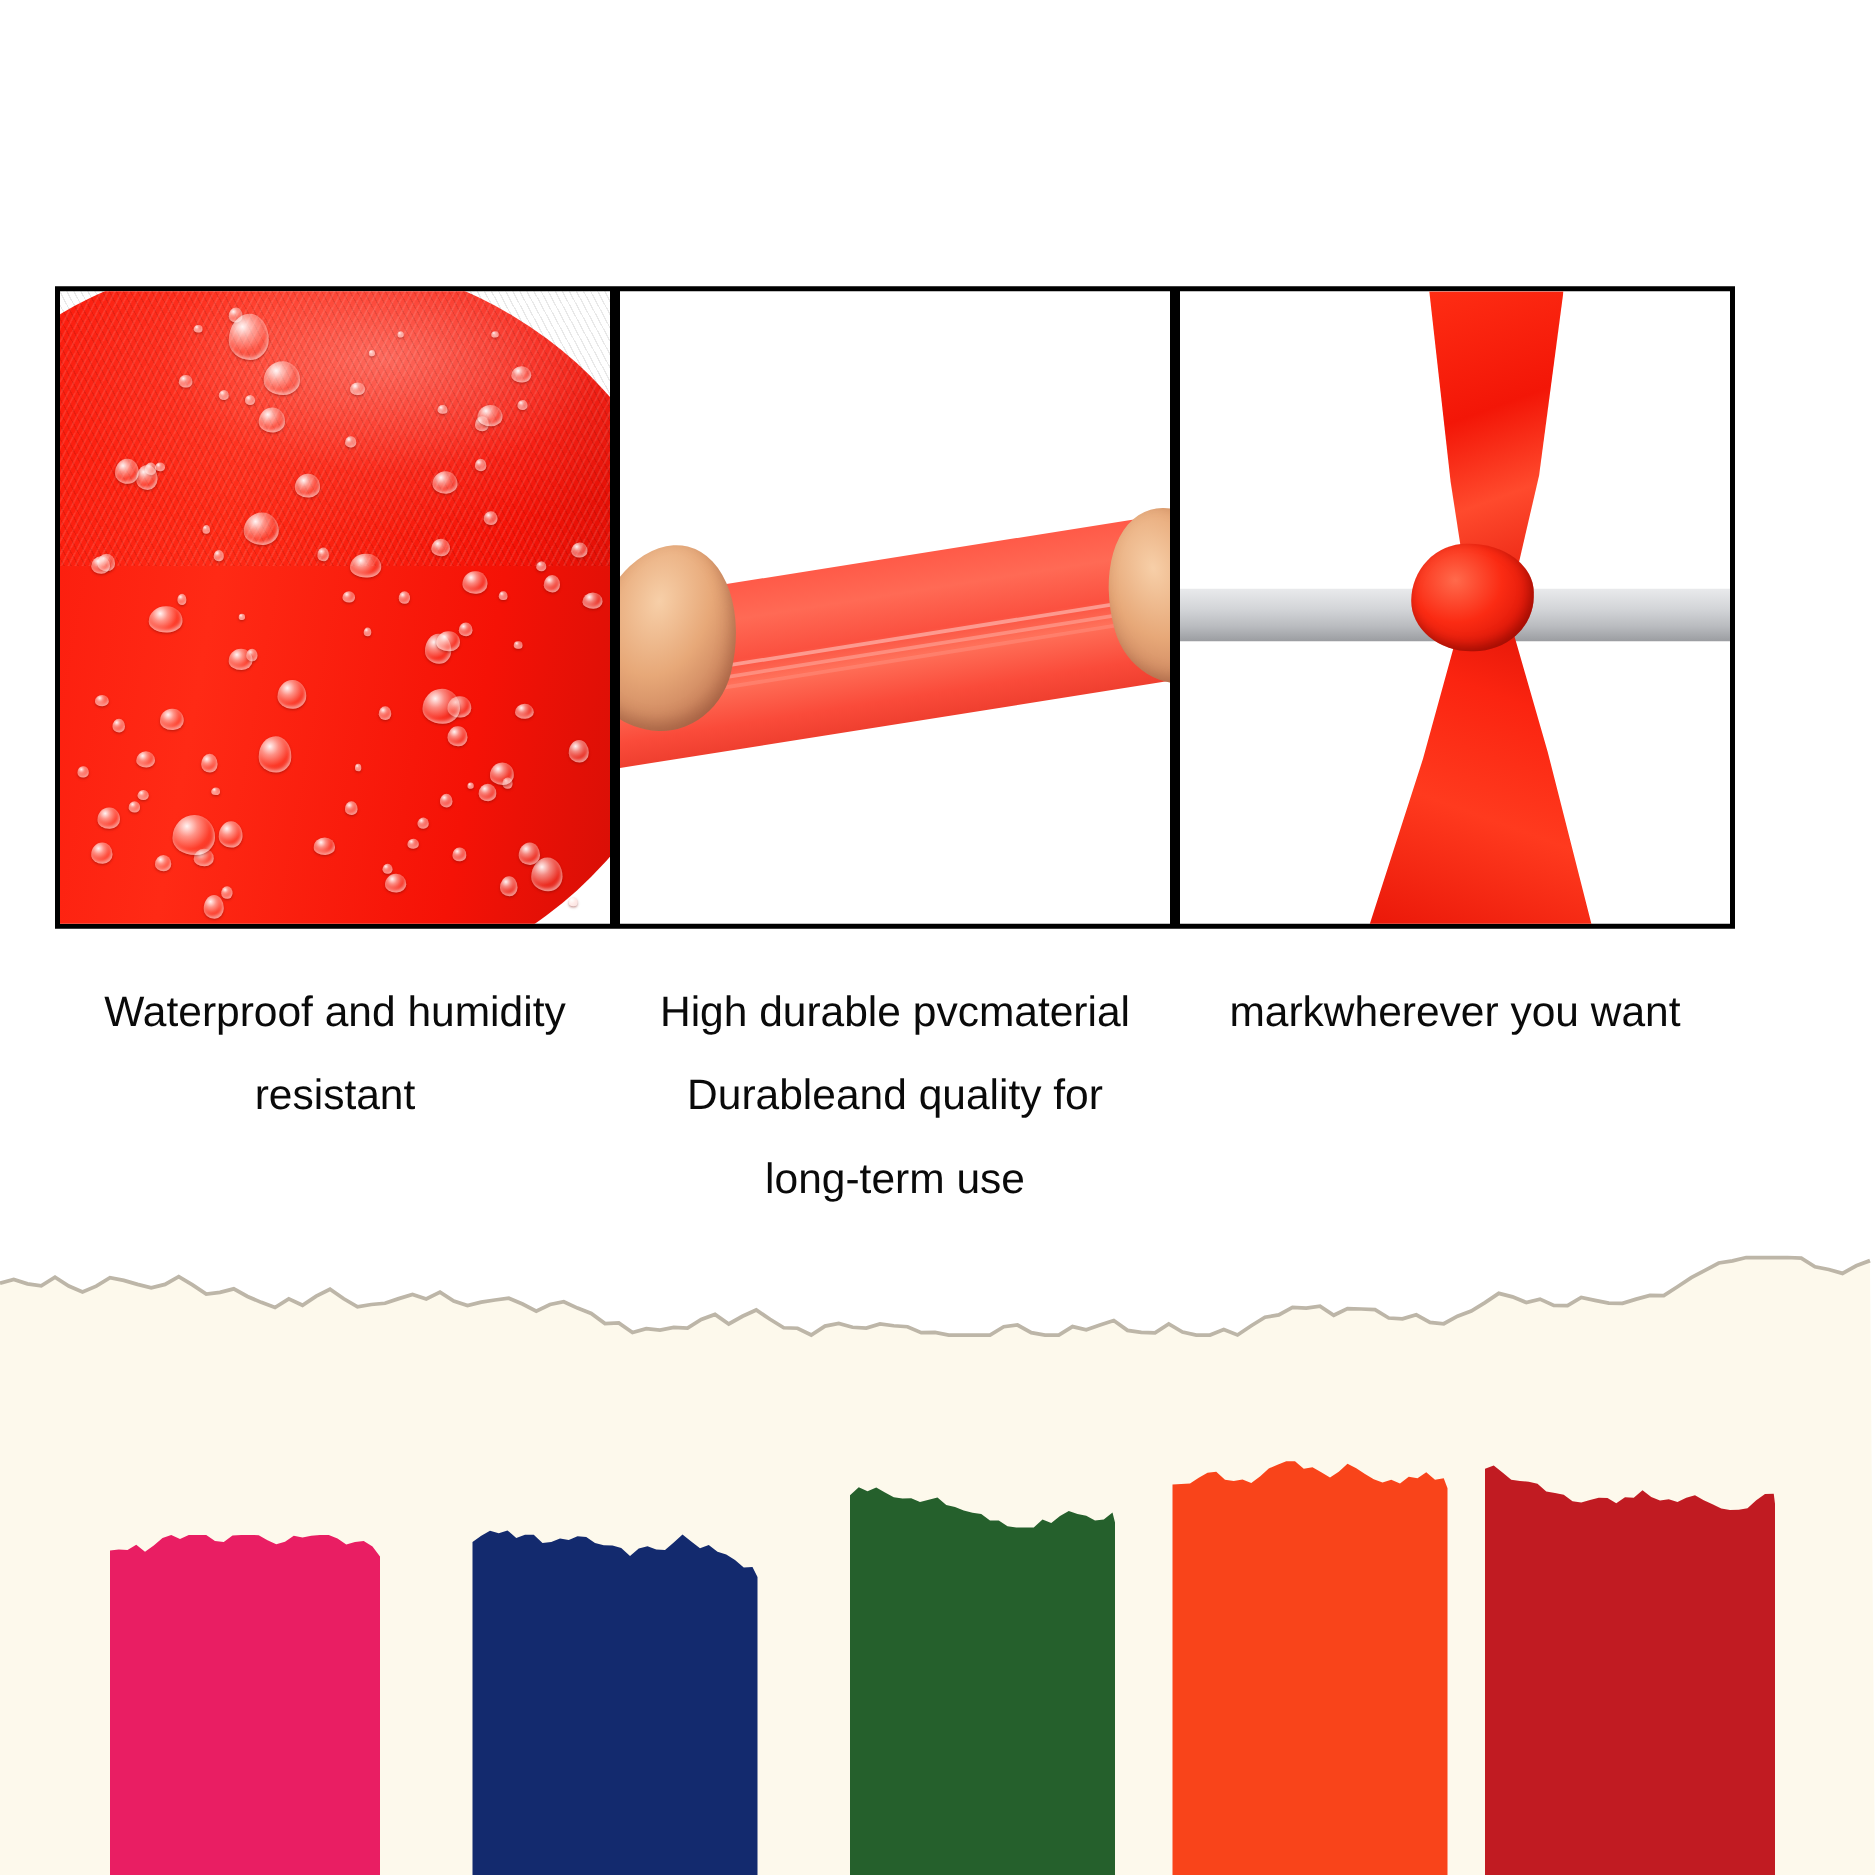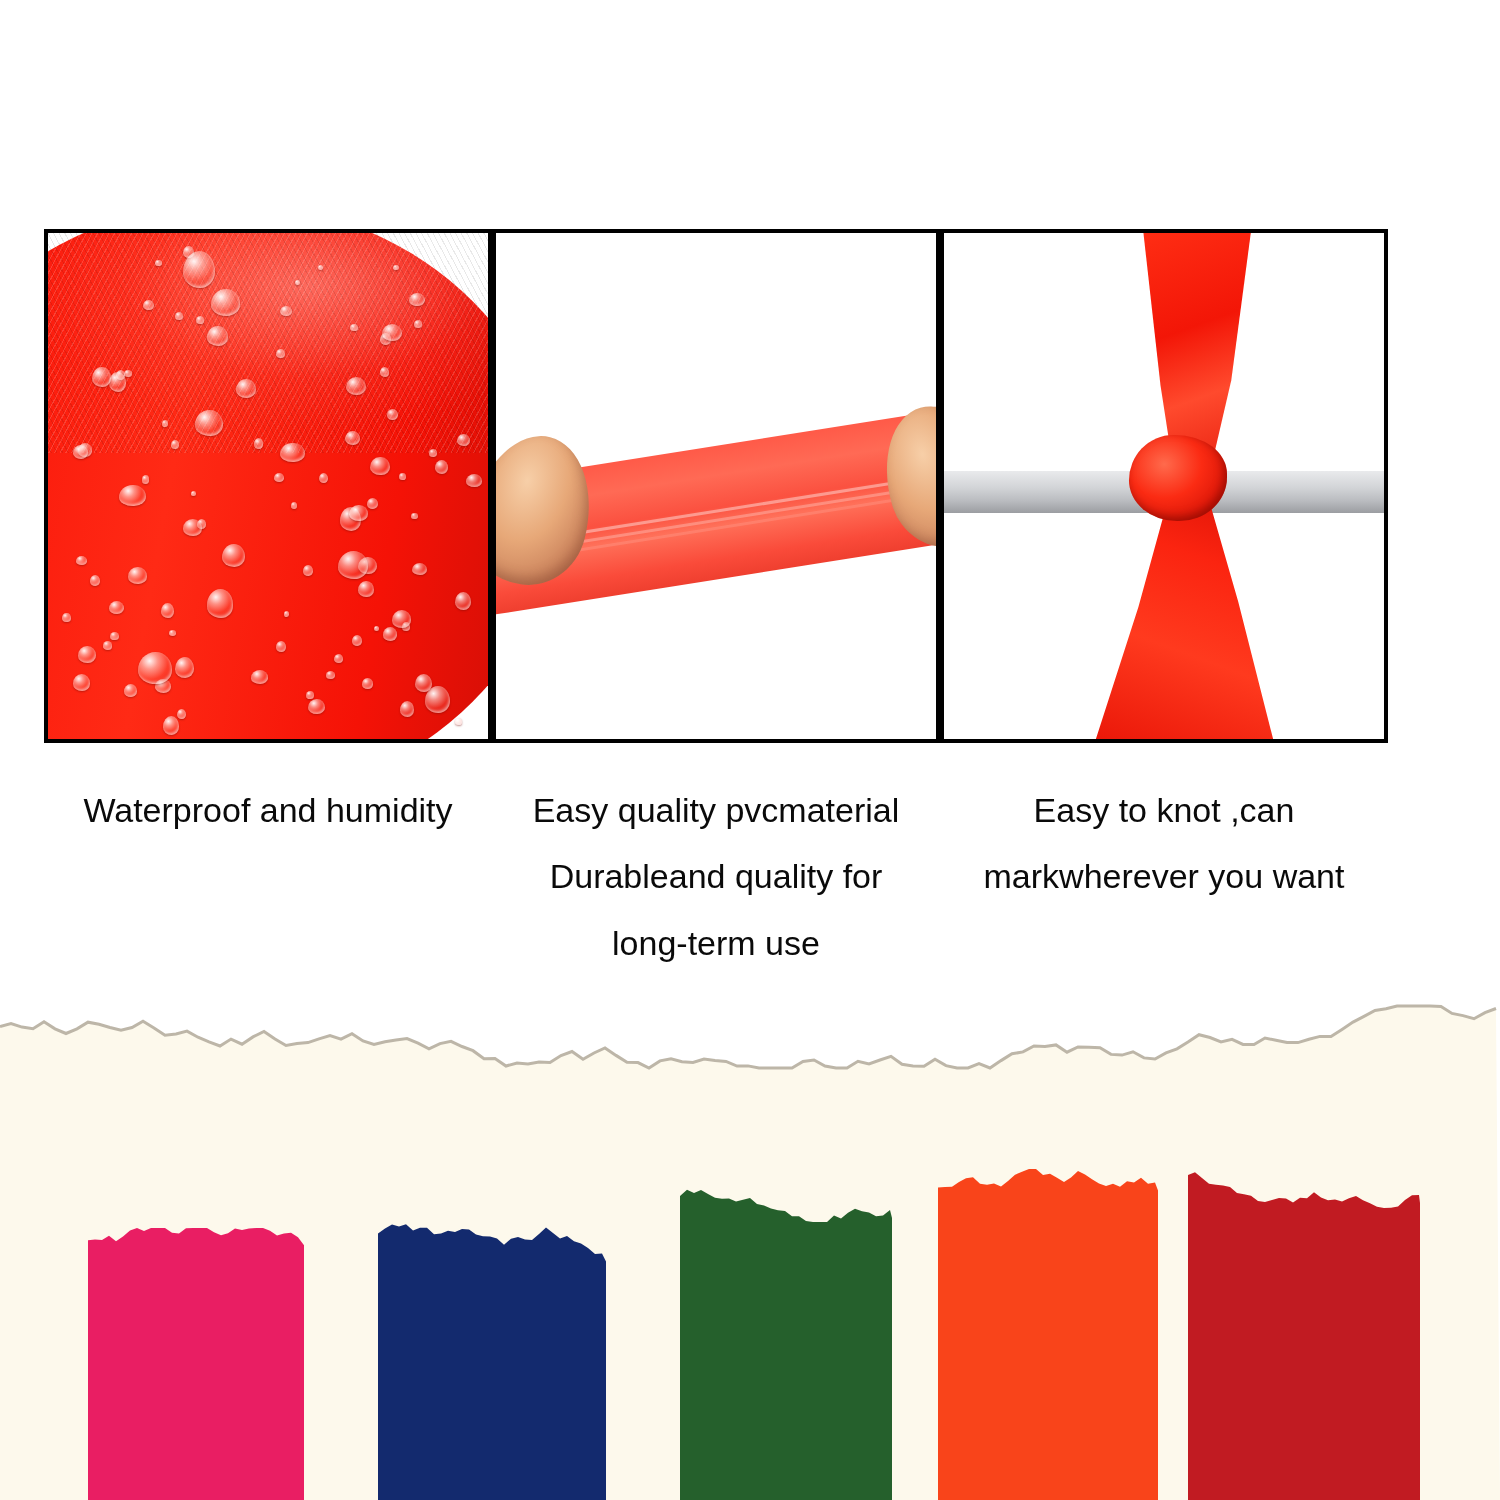--- a/index.html
+++ b/index.html
@@ -311,51 +311,51 @@
               <div class="drop" style="left: 351.362px; top: 239.701px; width: 6.50545px; height: 7.33485px;"></div>
               <div class="drop" style="left: 90.3689px; top: 419.296px; width: 33.5319px; height: 31.51px;"></div>
               <div class="drop" style="left: 93.6452px; top: 242.241px; width: 7.3015px; height: 8.27407px;"></div>
               <div class="drop" style="left: 147.854px; top: 82.7005px; width: 8.24046px; height: 7.84934px;"></div>
               <div class="drop" style="left: 319.415px; top: 265.026px; width: 10.9512px; height: 10.9879px;"></div>
             </div>
         </div>
       </div>
       <div class="caption">
         <span class="line">Waterproof and humidity</span>
+        <span class="line">resistant</span>
       </div>
     </div>
 
     <div class="feature">
       <div class="photo-frame">
         <div class="photo-inner">
           <div class="band">
             <div class="band-ridge"></div>
           </div>
           <div class="finger left"></div>
           <div class="finger right"></div>
         </div>
       </div>
       <div class="caption">
-        <span class="line">Easy quality pvcmaterial</span>
+        <span class="line">High durable pvcmaterial</span>
         <span class="line">Durableand quality for</span>
         <span class="line">long-term use</span>
       </div>
     </div>
 
     <div class="feature">
       <div class="photo-frame">
         <div class="photo-inner">
           <div class="ribbon-top"></div>
           <div class="pole"></div>
           <div class="ribbon-bottom"></div>
           <div class="knot"></div>
         </div>
       </div>
       <div class="caption">
-        <span class="line">Easy to knot ,can</span>
         <span class="line">markwherever you want</span>
       </div>
     </div>
 
   </div>
 
   <div class="torn-section">
     <svg class="torn-bg" viewBox="0 0 1500 510" preserveAspectRatio="none">
       <path id="torn-fill" d="M 0 36.6 L 0 36.6 L 11 33.5 L 22 37.1 L 33 38.7 L 44 31.8 L 55 38.8 L 66 43.5 L 77 38.9 L 88 32.2 L 99 34.3 L 110 37.5 L 121 40.3 L 132 37.5 L 143 31.3 L 154 37.9 L 165 45.2 L 176 43.9 L 187 41.1 L 198 47.2 L 209 51.9 L 220 56.0 L 231 49.1 L 242 54.2 L 253 46.9 L 264 41.4 L 275 49.0 L 286 55.5 L 297 53.6 L 308 52.6 L 319 48.9 L 330 45.5 L 341 49.2 L 352 43.7 L 363 50.9 L 374 54.5 L 385 51.7 L 396 50.0 L 407 48.6 L 418 53.2 L 429 58.9 L 440 53.6 L 451 51.4 L 462 56.5 L 473 60.7 L 484 68.8 L 495 68.4 L 506 76.0 L 517 73.0 L 528 74.0 L 539 72.0 L 550 72.5 L 561 65.5 L 572 61.5 L 583 69.2 L 594 63.0 L 605 58.0 L 616 65.4 L 627 72.2 L 638 72.6 L 649 78.0 L 660 70.9 L 671 68.7 L 682 71.8 L 693 72.4 L 704 69.1 L 715 70.6 L 726 71.4 L 737 76.1 L 748 75.9 L 759 78.0 L 770 78.0 L 781 78.0 L 792 78.0 L 803 71.4 L 814 70.0 L 825 76.1 L 836 78.0 L 847 78.0 L 858 71.3 L 869 73.9 L 880 70.0 L 891 66.4 L 902 74.3 L 913 75.9 L 924 76.3 L 935 69.2 L 946 75.6 L 957 78.0 L 968 78.0 L 979 73.7 L 990 78.0 L 1001 70.6 L 1012 63.8 L 1023 61.9 L 1034 55.9 L 1045 56.4 L 1056 54.9 L 1067 62.2 L 1078 56.9 L 1089 57.2 L 1100 57.7 L 1111 64.4 L 1122 65.1 L 1133 61.8 L 1144 67.9 L 1155 69.0 L 1166 62.9 L 1177 58.8 L 1188 52.1 L 1199 44.7 L 1210 47.5 L 1221 52.0 L 1232 49.3 L 1243 54.4 L 1254 54.5 L 1265 48.0 L 1276 50.3 L 1287 52.5 L 1298 52.6 L 1309 49.3 L 1320 46.4 L 1331 46.5 L 1342 39.4 L 1353 32.1 L 1364 26.3 L 1375 20.4 L 1386 18.7 L 1397 16.0 L 1408 16.0 L 1419 16.0 L 1430 16.0 L 1441 16.5 L 1452 23.4 L 1463 25.6 L 1474 28.7 L 1485 22.6 L 1496 18.5 L 1500 510 L 0 510 Z" fill="#fdf9ec"></path>
       <path id="torn-edge" d="M 0 36.6 L 0 36.6 L 11 33.5 L 22 37.1 L 33 38.7 L 44 31.8 L 55 38.8 L 66 43.5 L 77 38.9 L 88 32.2 L 99 34.3 L 110 37.5 L 121 40.3 L 132 37.5 L 143 31.3 L 154 37.9 L 165 45.2 L 176 43.9 L 187 41.1 L 198 47.2 L 209 51.9 L 220 56.0 L 231 49.1 L 242 54.2 L 253 46.9 L 264 41.4 L 275 49.0 L 286 55.5 L 297 53.6 L 308 52.6 L 319 48.9 L 330 45.5 L 341 49.2 L 352 43.7 L 363 50.9 L 374 54.5 L 385 51.7 L 396 50.0 L 407 48.6 L 418 53.2 L 429 58.9 L 440 53.6 L 451 51.4 L 462 56.5 L 473 60.7 L 484 68.8 L 495 68.4 L 506 76.0 L 517 73.0 L 528 74.0 L 539 72.0 L 550 72.5 L 561 65.5 L 572 61.5 L 583 69.2 L 594 63.0 L 605 58.0 L 616 65.4 L 627 72.2 L 638 72.6 L 649 78.0 L 660 70.9 L 671 68.7 L 682 71.8 L 693 72.4 L 704 69.1 L 715 70.6 L 726 71.4 L 737 76.1 L 748 75.9 L 759 78.0 L 770 78.0 L 781 78.0 L 792 78.0 L 803 71.4 L 814 70.0 L 825 76.1 L 836 78.0 L 847 78.0 L 858 71.3 L 869 73.9 L 880 70.0 L 891 66.4 L 902 74.3 L 913 75.9 L 924 76.3 L 935 69.2 L 946 75.6 L 957 78.0 L 968 78.0 L 979 73.7 L 990 78.0 L 1001 70.6 L 1012 63.8 L 1023 61.9 L 1034 55.9 L 1045 56.4 L 1056 54.9 L 1067 62.2 L 1078 56.9 L 1089 57.2 L 1100 57.7 L 1111 64.4 L 1122 65.1 L 1133 61.8 L 1144 67.9 L 1155 69.0 L 1166 62.9 L 1177 58.8 L 1188 52.1 L 1199 44.7 L 1210 47.5 L 1221 52.0 L 1232 49.3 L 1243 54.4 L 1254 54.5 L 1265 48.0 L 1276 50.3 L 1287 52.5 L 1298 52.6 L 1309 49.3 L 1320 46.4 L 1331 46.5 L 1342 39.4 L 1353 32.1 L 1364 26.3 L 1375 20.4 L 1386 18.7 L 1397 16.0 L 1408 16.0 L 1419 16.0 L 1430 16.0 L 1441 16.5 L 1452 23.4 L 1463 25.6 L 1474 28.7 L 1485 22.6 L 1496 18.5" fill="none" stroke-width="3" stroke="#bdb6a8"></path>

